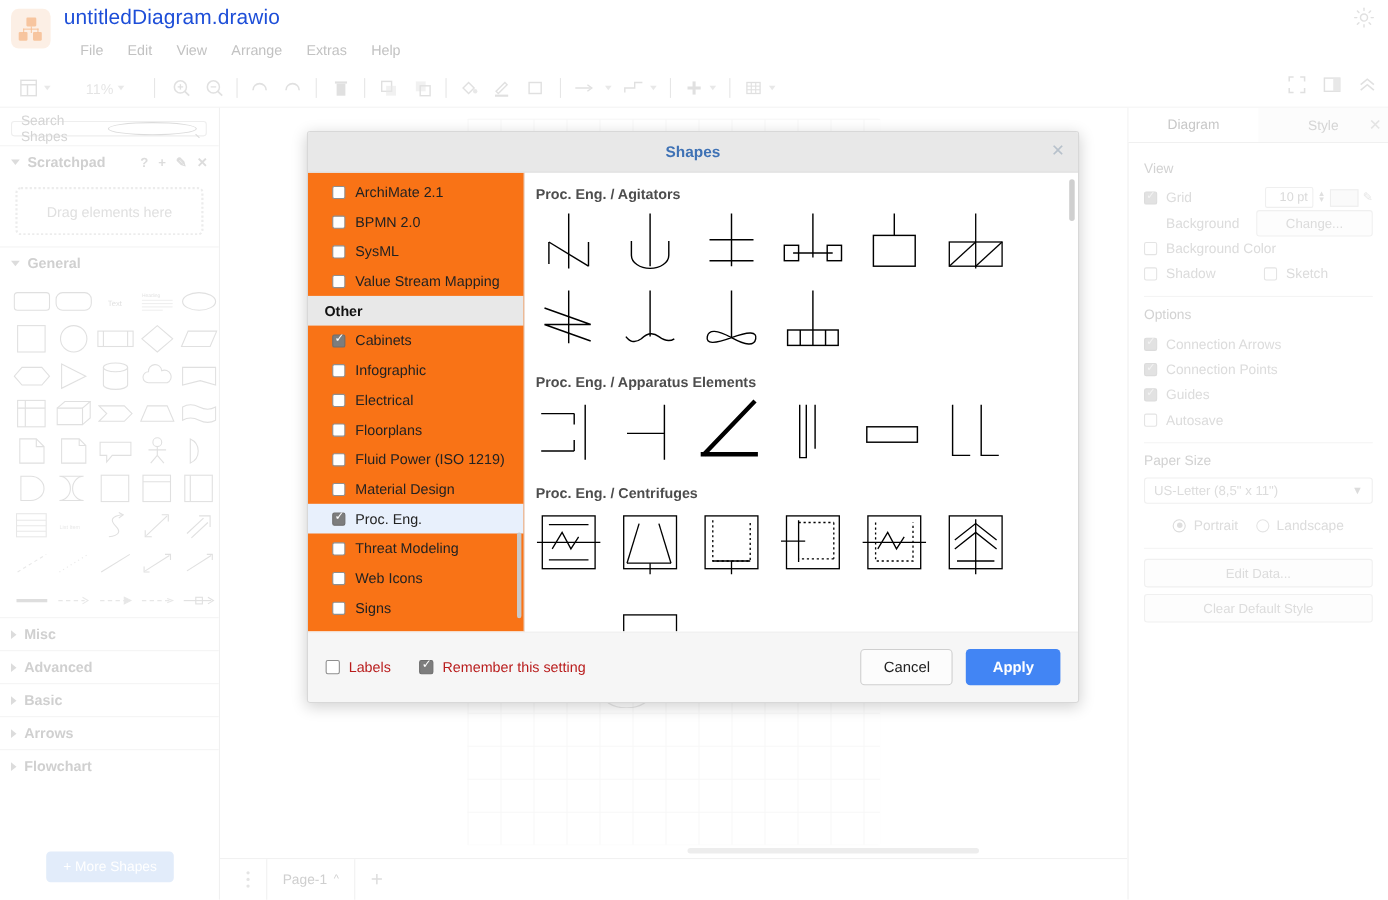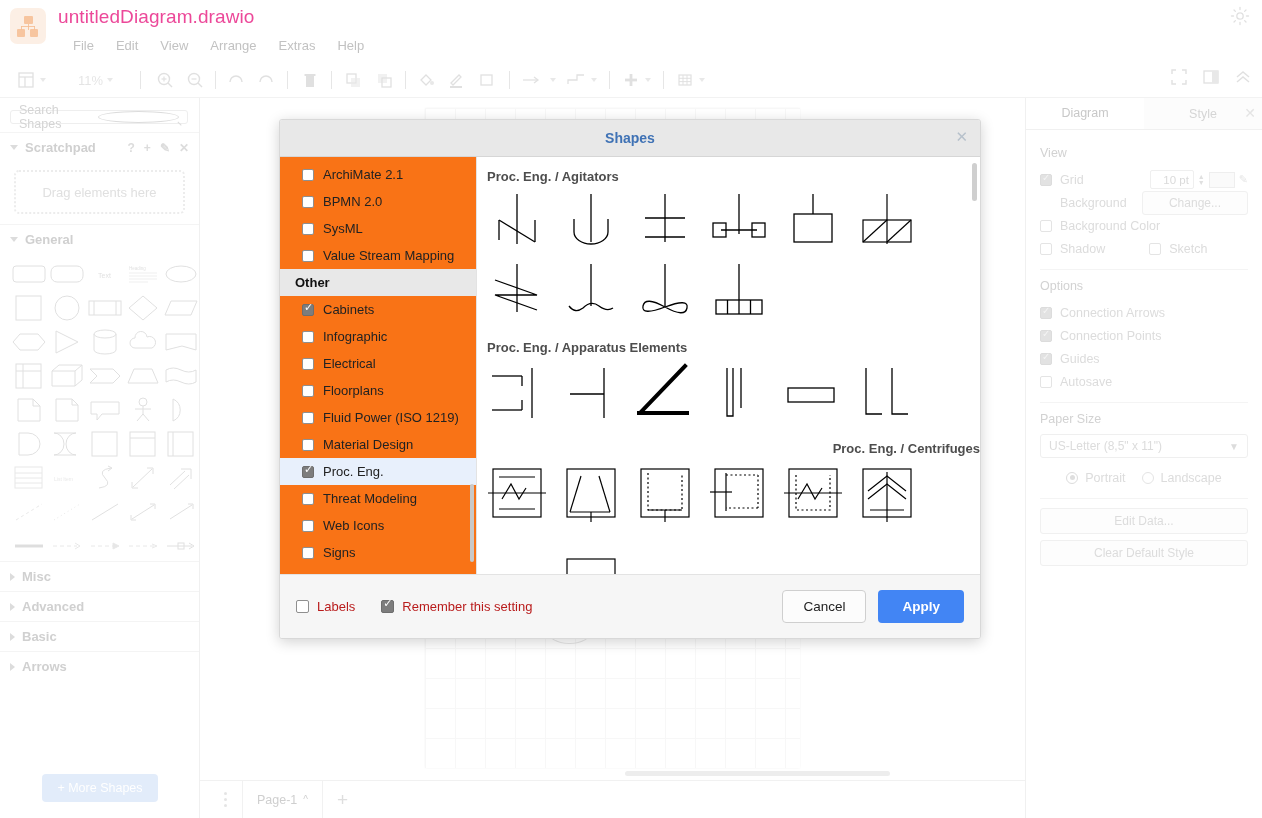--- a/index.html
+++ b/index.html
@@ -26,21 +26,21 @@
   .app-logo .n2 { width:8px;height:8px; left:7px; top:21px; border-radius:1px;}
   .app-logo .n3 { width:8px;height:8px; left:20px; top:21px; border-radius:1px;}
   .app-logo .lnk { position:absolute; background:#f08a3c; opacity:.85; }
   .app-logo .l1 { width:1.5px; height:6px; left:17.5px; top:16px; }
   .app-logo .l2 { width:14px; height:1.5px; left:11px; top:17.5px; }
   .app-logo .l3 { width:1.5px; height:4px; left:10.5px; top:17.5px; }
   .app-logo .l4 { width:1.5px; height:4px; left:23.5px; top:17.5px; }
 
   .doc-title {
     position:absolute; left:58px; top:6px;
-    font-size:19px; color:#ec4899; letter-spacing:.1px;
+    font-size:19px; color:#1d4ed8; letter-spacing:.1px;
   }
   .menubar { position:absolute; left:62px; top:36px; display:flex; gap:0px;text-align:right; }
   .menubar .mi {
     padding:2px 11px; font-size:13px; color:#c2c2c2; cursor:default;
   }
   .theme-icon { position:absolute; right:12px; top:6px; width:20px; height:20px; opacity:.25; }
 
   
   .toolbar {
     position:absolute; left:0; top:62px; width:1262px; height:36px;
@@ -698,20 +698,24 @@
       <span>Advanced</span>
     </div>
     <div class="sec-head">
       <span class="tri tri-right"></span>
       <span>Basic</span>
     </div>
     <div class="sec-head">
       <span class="tri tri-right"></span>
       <span>Arrows</span>
     </div>
+    <div class="sec-head">
+      <span class="tri tri-right"></span>
+      <span>Flowchart</span>
+    </div>
 
     <div class="more-shapes-wrap">
       <div class="more-shapes">+ More Shapes</div>
     </div>
   </div>
 
   <div class="canvas">
     <div class="page-sheet"></div>
     <div class="canvas-shape"></div>
     <div class="hscroll"></div>
@@ -1033,21 +1037,21 @@
         <div class="sp-cell">
           <svg width="58" height="62" viewBox="0 0 58 62">
               <g stroke="#000" stroke-width="1.3" fill="none">
                 <path d="M8 6 L8 52 L24 52"></path>
                 <path d="M34 6 L34 52 L50 52"></path>
               </g>
             </svg>
         </div>
       </div>
 
-      <div class="sp-group-title" style="margin-top:16px;text-align:right;">Proc. Eng. / Centrifuges</div>
+      <div class="sp-group-title" style="margin-top:16px;">Proc. Eng. / Centrifuges</div>
       <div class="sp-row">
         <div class="sp-cell">
           <svg width="58" height="60" viewBox="0 0 58 60">
               <g stroke="#000" stroke-width="1.2" fill="none">
                 <rect x="5" y="5" width="48" height="48"></rect>
                 <line x1="11" y1="13" x2="47" y2="13"></line>
                 <line x1="11" y1="45" x2="47" y2="45"></line>
                 <line x1="0" y1="29" x2="58" y2="29"></line>
                 <path d="M14 35 L23 20 L31 35 L38 24"></path>
               </g>

